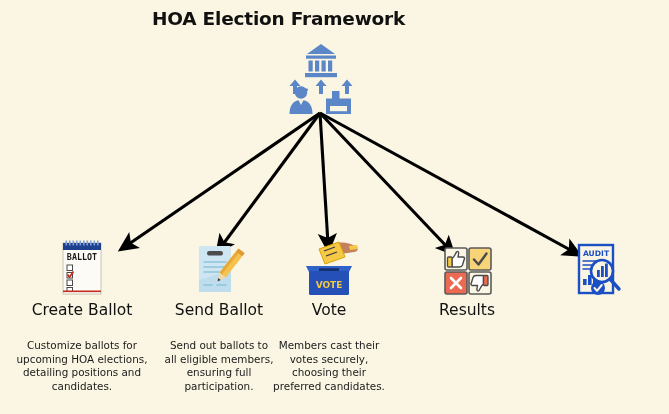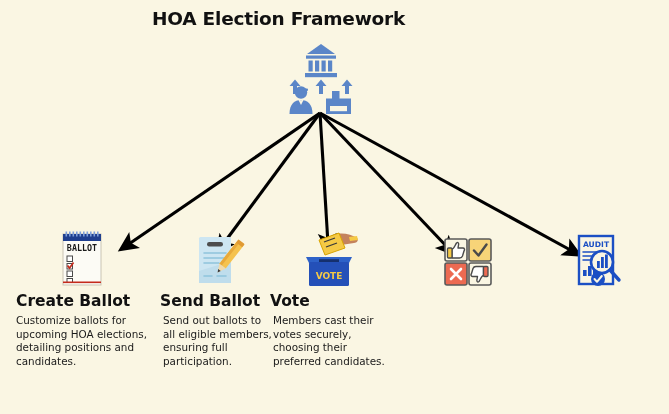--- a/index.html
+++ b/index.html
@@ -48,39 +48,40 @@
     position: absolute;
     left: 277px;
     top: 42px;
     width: 88px;
     height: 72px;
   }
 
   
   .node {
     position: absolute;
-    top: 227px;
+    top: 236px;
     width: 132px;
+    text-align: center;
   }
   .node-icon {
     height: 62px;
     position: relative;
     display: flex;
     align-items: flex-end;
     justify-content: center;
   }
   .node-label {
     margin-top: 4px;
     font-size: 15.5px;
-    font-weight: bold;
+    font-weight: normal;
     color: #111111;
     line-height: 1.15;
   }
   .node-desc {
-    margin-top: 3px;
+    margin-top: 19px;
     font-size: 10.4px;
     color: #1a1a1a;
     line-height: 1.33;
     padding: 0 3px;
   }
 
   #node-0 { left: 16px;  }
   #node-1 { left: 160px; }
   #node-2 { left: 270px; }
   #node-3 { left: 403px; }
@@ -237,20 +238,21 @@
         <path d="M35 17.5 L39.5 22.5 L47.5 11.5" stroke="#4A4A4A" stroke-width="2.4" fill="none" stroke-linecap="round" stroke-linejoin="round"></path>
 
         <rect x="6" y="30" width="22" height="22" rx="2" fill="#EC6A52" stroke="#5A5A5A" stroke-width="1.6"></rect>
         <path d="M12 36 L22 46 M22 36 L12 46" stroke="#FFFFFF" stroke-width="2.6" stroke-linecap="round"></path>
 
         <rect x="30" y="30" width="22" height="22" rx="2" fill="#FAF6E3" stroke="#5A5A5A" stroke-width="1.6"></rect>
         <path d="M44.5 42.5 C42.5 42.5 41.5 46.5 40 48.5 C38.5 49.5 37.5 48.5 38 46.5 L38.5 43.5 L33.5 43.5 C32 43.5 31.5 42 32.5 40.5 L34 35.5 C34.5 34 35.5 33.5 37 33.5 L44.5 33.5 Z" fill="#FFFFFF" stroke="#4A4A4A" stroke-width="1.4" stroke-linejoin="round"></path>
         <rect x="44.5" y="33.5" width="4.5" height="10" rx="1" fill="#EC6A52" stroke="#4A4A4A" stroke-width="1.3"></rect>
       </svg>
     </div>
+    <div class="node-label">Results</div>
   </div>
 
   <div class="node" id="node-4">
     <div class="node-icon">
       <svg width="56" height="58" viewBox="0 0 56 58">
         <rect x="10" y="5" width="34" height="48" fill="#FAF6E3" stroke="#1B4FC4" stroke-width="2.4"></rect>
         <text x="27" y="16" text-anchor="middle" font-family="'DejaVu Sans', sans-serif" font-size="7.6" font-weight="bold" fill="#1B4FC4">AUDIT</text>
         <g stroke="#1B4FC4" stroke-width="1.5" stroke-linecap="round">
           <line x1="14" y1="21" x2="30" y2="21"></line>
           <line x1="14" y1="25" x2="26" y2="25"></line>

